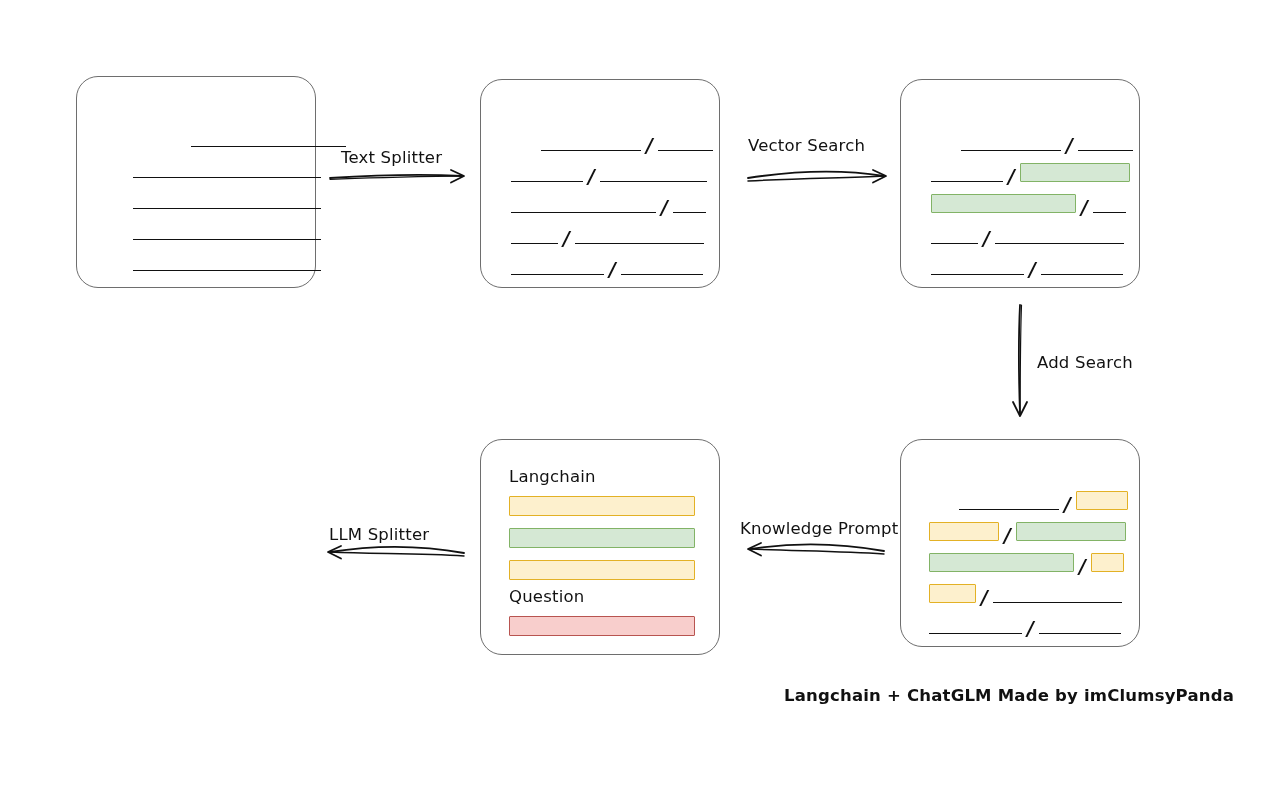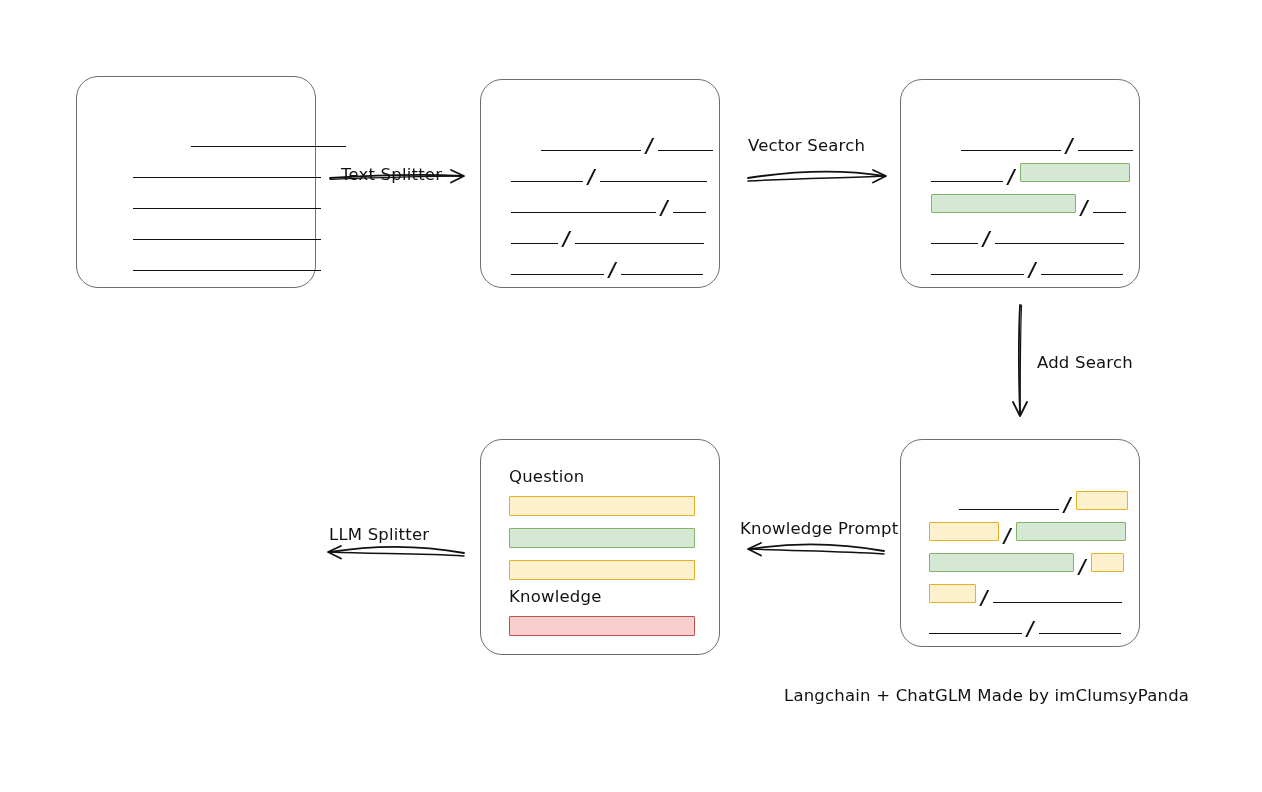--- a/index.html
+++ b/index.html
@@ -193,25 +193,25 @@
         <div class="row" style="left: 30px; top: 175px;">
           <span class="seg" style="width: 93px;"></span>
           <span class="slash">/</span>
           <span class="seg" style="width: 82px;"></span>
         </div>
       </div>
   </div>
 
 
   <div class="doc-box" id="box-prompt" style="left:480px; top:439px; width:240px; height:216px;">
-    <span class="box-label" style="left:28px; top:27px;">Question</span>
+    <span class="box-label" style="left:28px; top:27px;">Langchain</span>
     <div class="bar yellow" style="left:28px; top:56px; width:186px;"></div>
     <div class="bar green" style="left:28px; top:88px; width:186px;"></div>
     <div class="bar yellow" style="left:28px; top:120px; width:186px;"></div>
-    <span class="box-label" style="left:28px; top:147px;">Knowledge</span>
+    <span class="box-label" style="left:28px; top:147px;">Question</span>
     <div class="bar red" style="left:28px; top:176px; width:186px;"></div>
   </div>
 
   <div class="doc-box" id="box-context" style="left:900px; top:439px; width:240px; height:208px;">
     <div class="rows">
         <div class="row" style="left: 58px; top: 50px;">
           <span class="seg" style="width: 100px;"></span>
           <span class="slash">/</span>
           <span class="chip yellow" style="width: 52px;"></span>
         </div>
@@ -264,21 +264,21 @@
       <path d="M761,543 L748,549 L761,555.5" fill="none" stroke="#111" stroke-width="1.8" stroke-linejoin="round" stroke-linecap="round"></path>
     </g>
 
     <g>
       <path d="M464,553 C420,545 374,545 330,552" fill="none" stroke="#111" stroke-width="1.8" stroke-linecap="round"></path>
       <path d="M464,556 C420,553 374,554 330,552" fill="none" stroke="#111" stroke-width="1.4" stroke-linecap="round"></path>
       <path d="M341,546 L328,552 L341,558.5" fill="none" stroke="#111" stroke-width="1.8" stroke-linejoin="round" stroke-linecap="round"></path>
     </g>
   </svg>
 
-  <span class="edge-label" style="left:341px; top:165px;">Text Splitter</span>
+  <span class="edge-label" style="left:341px; top:148px;">Text Splitter</span>
   <span class="edge-label" style="left:748px; top:136px;">Vector Search</span>
   <span class="edge-label" style="left:1037px; top:353px;">Add Search</span>
   <span class="edge-label" style="left:740px; top:519px;">Knowledge Prompt</span>
   <span class="edge-label" style="left:329px; top:525px;">LLM Splitter</span>
 
-  <span class="footer-note" style="left:784px; top:686px;">Langchain + ChatGLM Made by imClumsyPanda</span>
+  <span class="footer-note" style="left:784px; top:686px;font-weight:bold;">Langchain + ChatGLM Made by imClumsyPanda</span>
 
 </div>
 
 </body></html>

